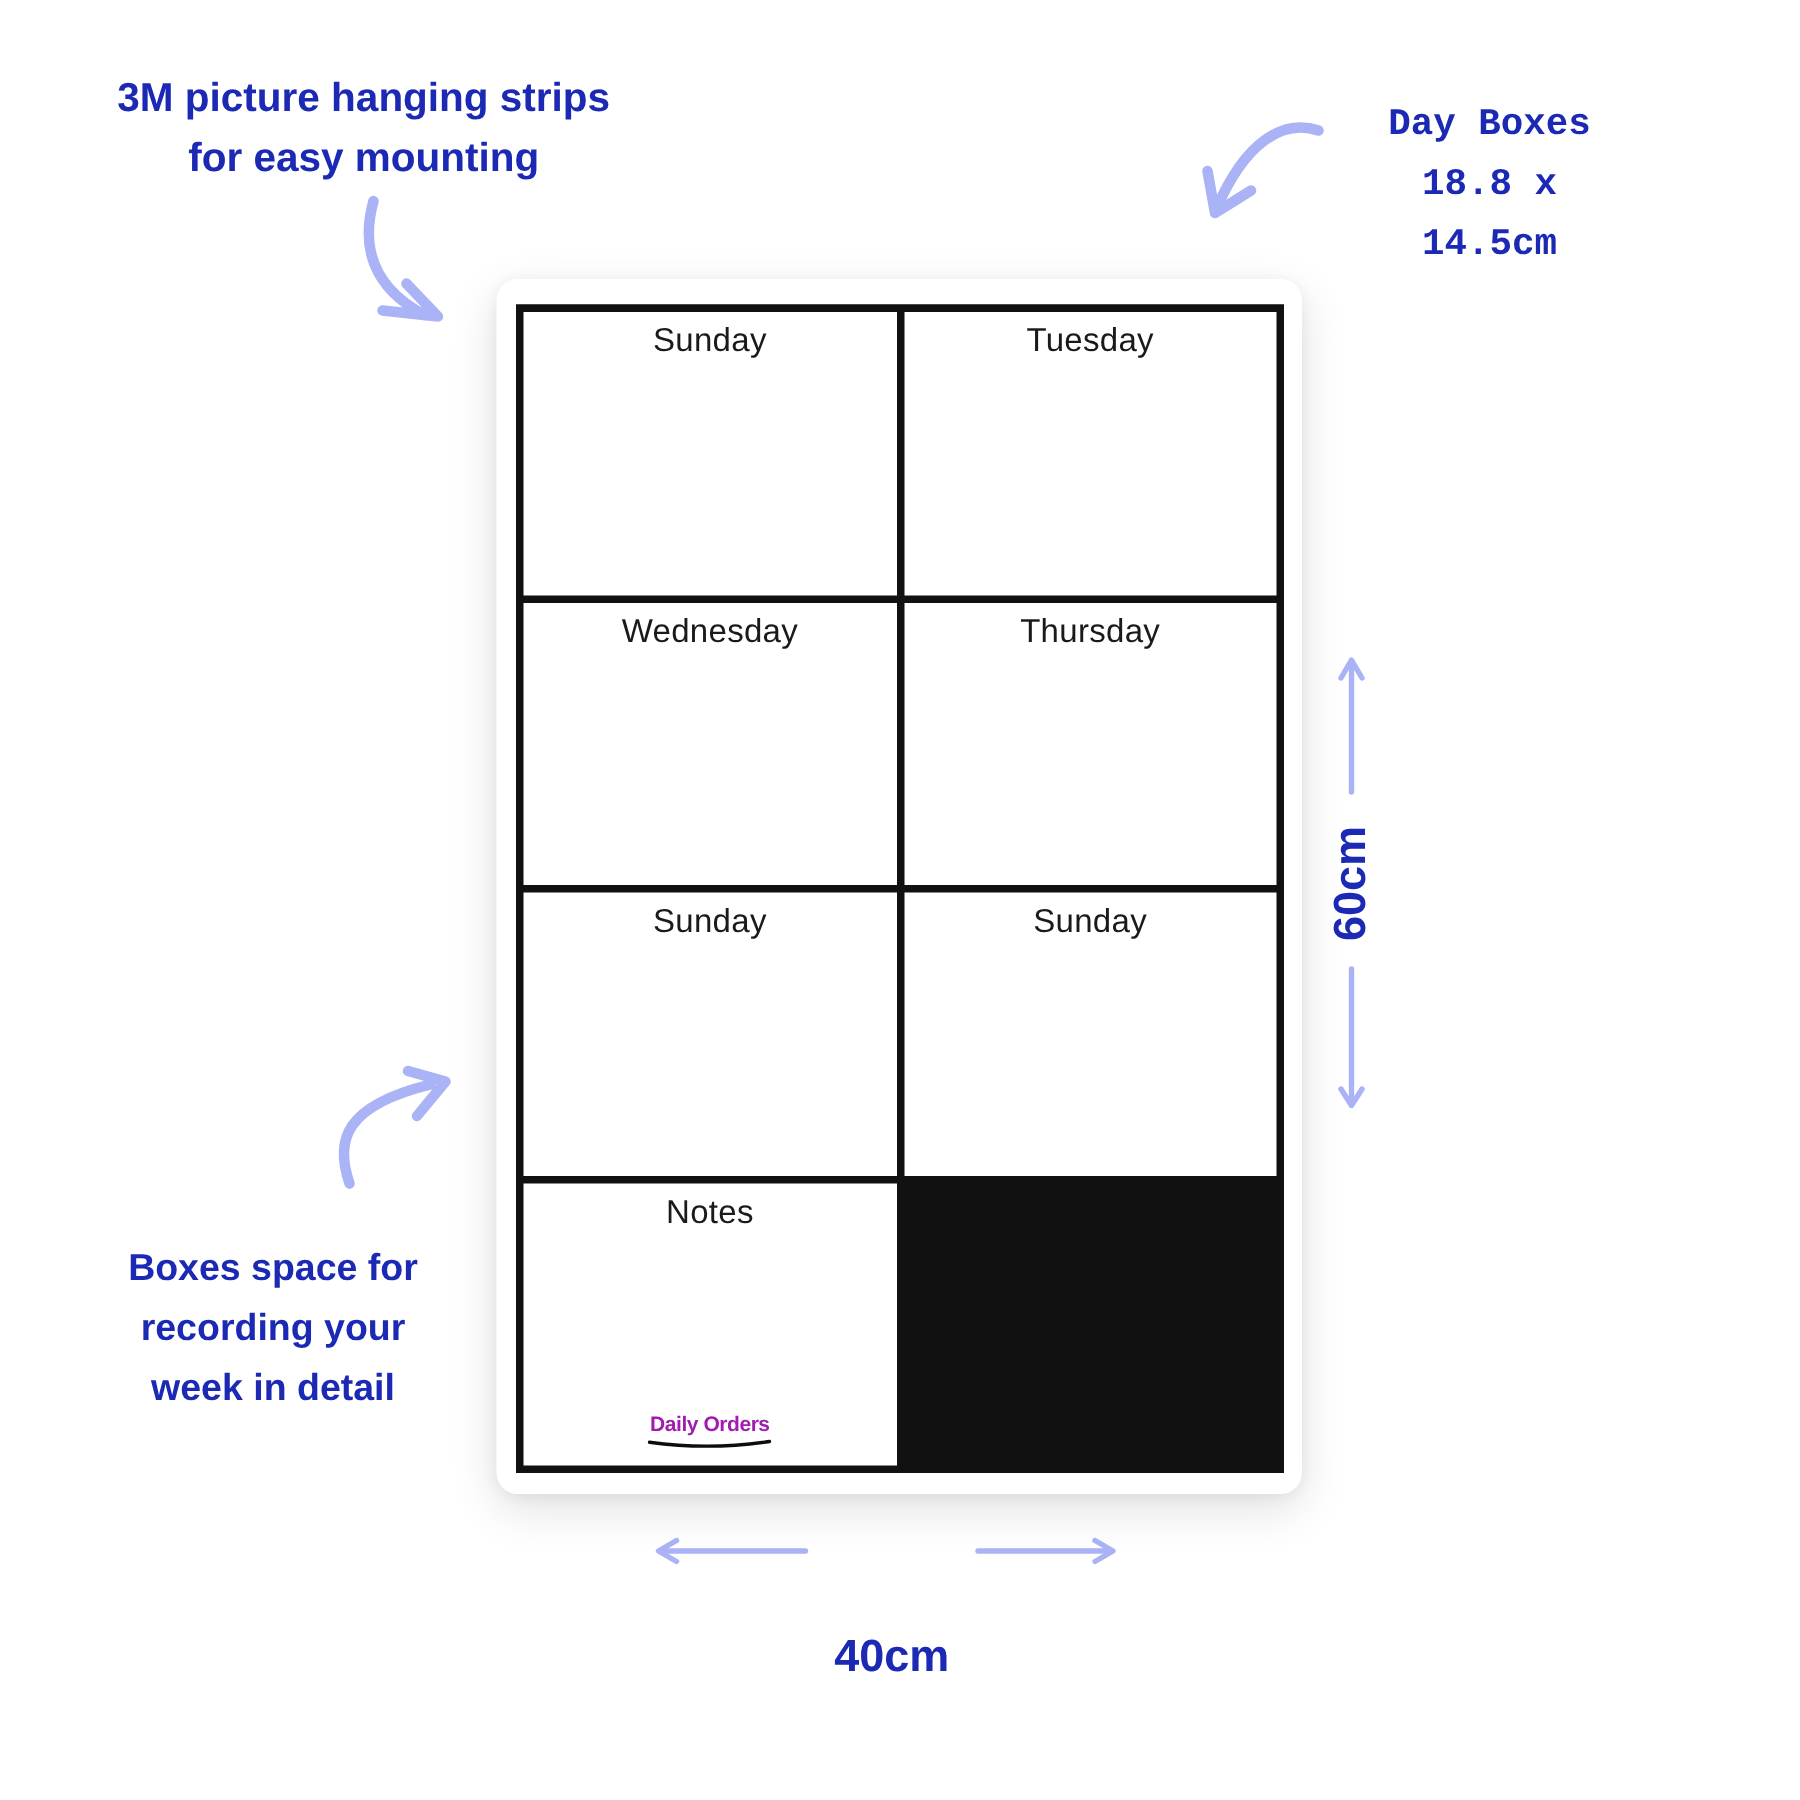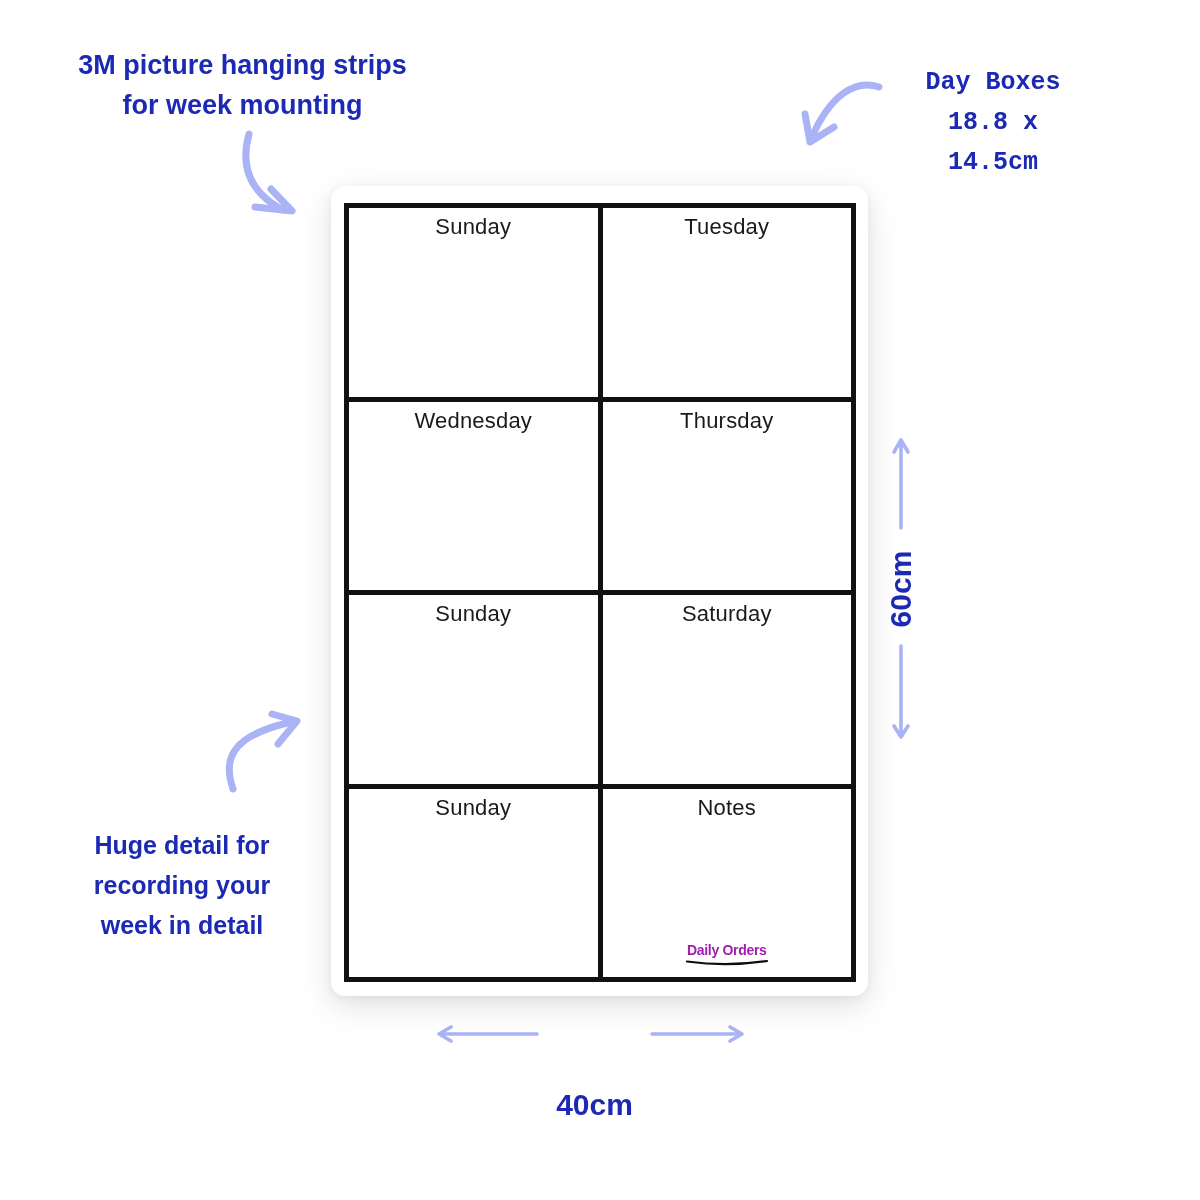--- a/index.html
+++ b/index.html
@@ -134,31 +134,31 @@
       <path class="arrow-stroke measure" d="M451 1027 L439 1034 L451 1041"></path>
     </g>
     <g>
       <path class="arrow-stroke measure" d="M652 1034 L741 1034"></path>
       <path class="arrow-stroke measure" d="M730 1027 L742 1034 L730 1041"></path>
     </g>
   </svg>
 
   <div class="annotation tl">
     <div>3M picture hanging strips</div>
-    <div>for week mounting</div>
+    <div>for easy mounting</div>
   </div>
 
   <div class="annotation tr">
     <div>Day Boxes</div>
     <div>18.8 x</div>
     <div>14.5cm</div>
   </div>
 
   <div class="annotation bl">
-    <div>Huge detail for</div>
+    <div>Boxes space for</div>
     <div>recording your</div>
     <div>week in detail</div>
   </div>
 
   <div class="dim-label width">40cm</div>
   <div class="dim-label height">60cm</div>
 
   <div class="planner-card">
     <div class="planner-grid">
       <div class="cell">
@@ -170,23 +170,20 @@
       <div class="cell">
         <span class="cell-label">Wednesday</span>
       </div>
       <div class="cell">
         <span class="cell-label">Thursday</span>
       </div>
       <div class="cell">
         <span class="cell-label">Sunday</span>
       </div>
       <div class="cell">
-        <span class="cell-label">Saturday</span>
-      </div>
-      <div class="cell">
         <span class="cell-label">Sunday</span>
       </div>
       <div class="cell">
         <span class="cell-label">Notes</span>
         <div class="brand-logo">
           <span class="brand-text">Daily Orders</span>
           <svg class="brand-underline" width="84" height="8" viewBox="0 0 84 8">
             <path d="M2 2.5 Q42 8 82 2" fill="none" stroke="#0d0d0d" stroke-width="2.2" stroke-linecap="round"></path>
           </svg>
         </div>

